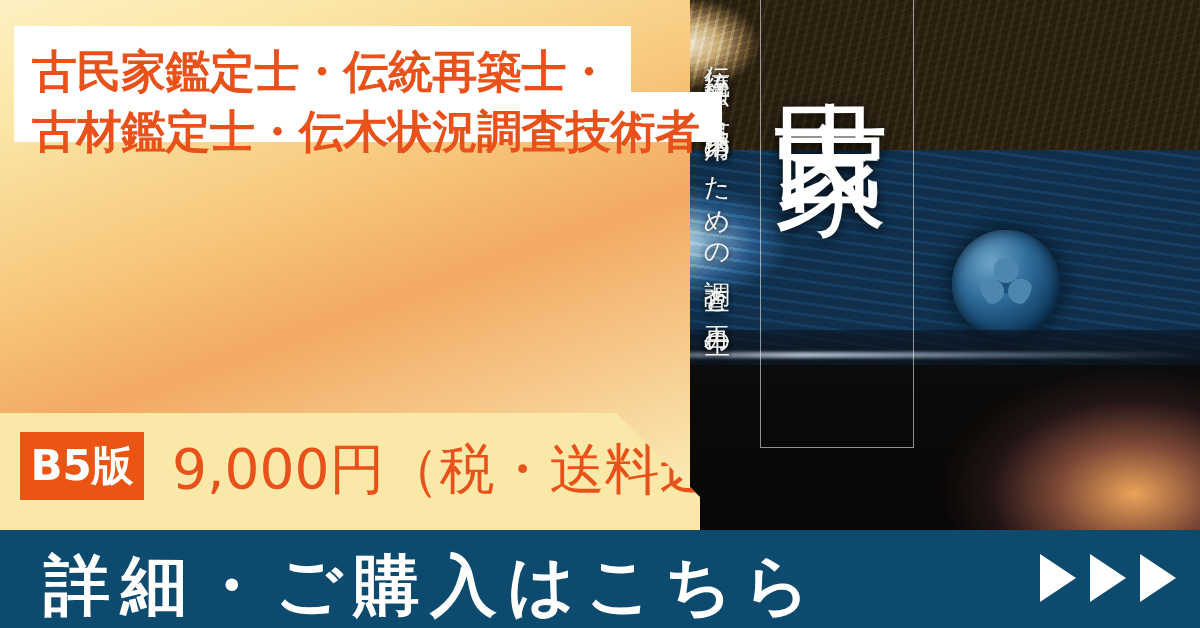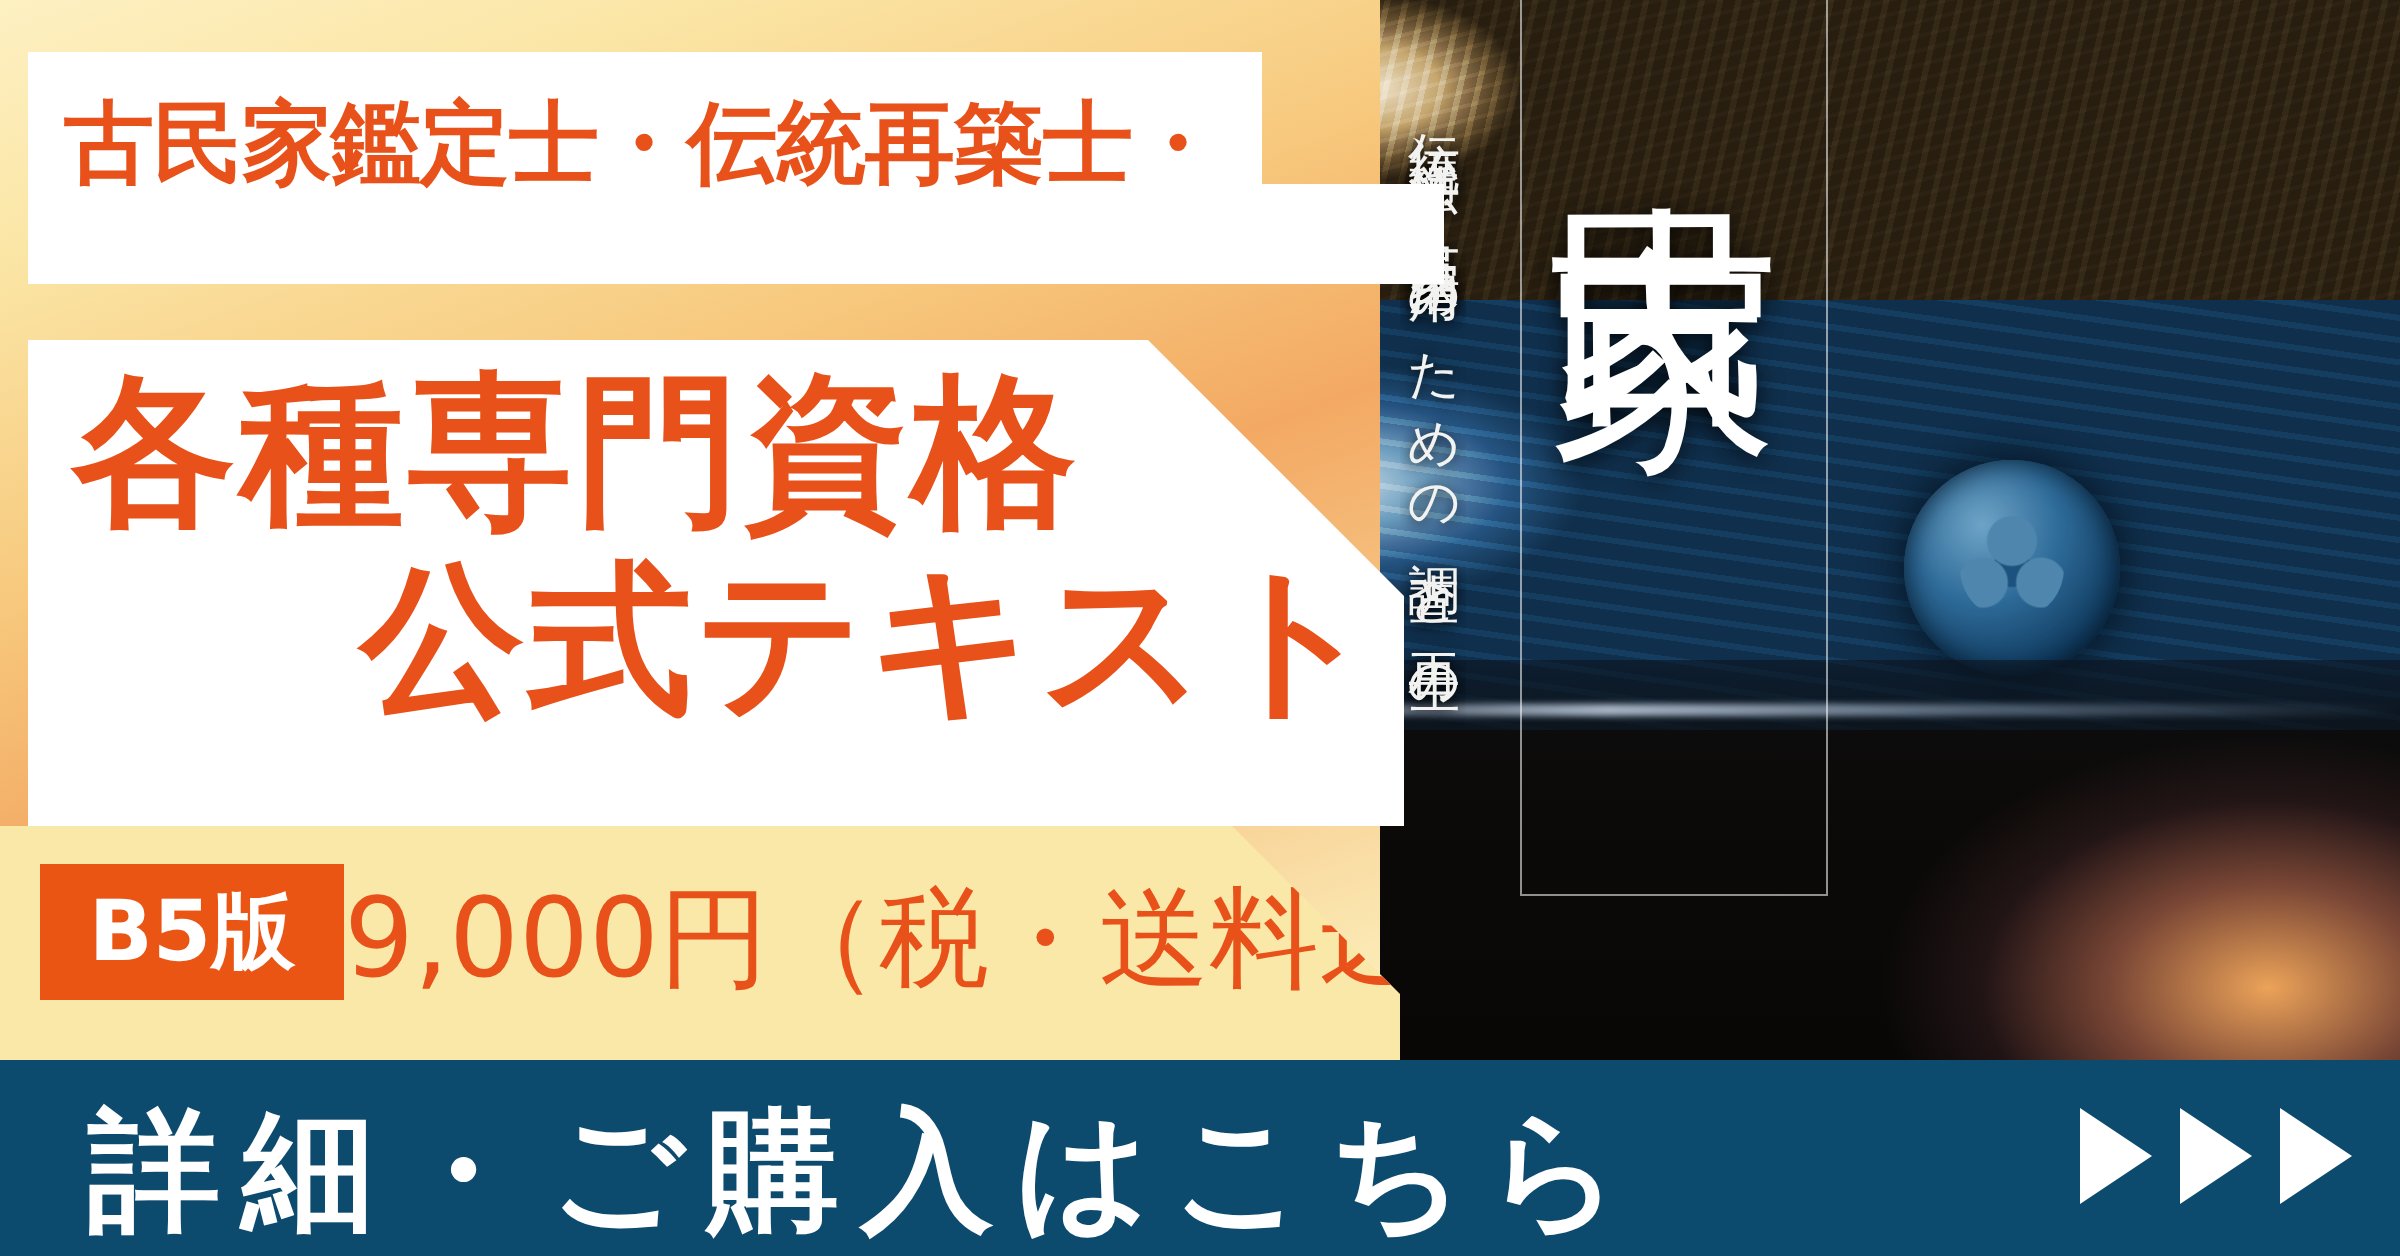--- a/index.html
+++ b/index.html
@@ -193,21 +193,21 @@
   .price-strip{
     position:absolute;
     left:0; top:413px;
     width:700px; height:117px;
     background:#fae8a8;
     clip-path:polygon(0 0, 616px 0, 700px 84px, 700px 117px, 0 117px);
   }
   .badge{
     position:absolute;
     left:20px; top:19px;
-    width:152px; height:68px;
+    width:124px; height:68px;
     background:#ea5514;
     color:#ffffff;
     font-size:42px;
     font-weight:700;
     line-height:68px;
     text-align:center;
     letter-spacing:0;
     font-family:"DejaVu Sans","Liberation Sans",sans-serif;
     box-sizing:border-box;
   }
@@ -270,26 +270,23 @@
   <div class="cover-frame"></div>
 
   <div class="cover-sub">伝統構法、古民家活用のための調査と再生の</div>
 
   <div class="cover-title">古民家</div>
 
   <div class="left-field"></div>
 
   <div class="panel-top">
     <div class="line l1">古民家鑑定士・伝統再築士・</div>
+    <div class="line l2">古材鑑定士・伝木状況調査技術者</div>
   </div>
 
-  <div class="panel-mid">
-    <div class="h1">各種専門資格</div>
-    <div class="h2">公式テキスト</div>
-  </div>
 
   <div class="price-strip">
     <div class="badge">B5版</div>
     <div class="price-text">9,000円（税・送料込）</div>
   </div>
 
   <div class="cta">
     <div class="cta-text">詳細・ご購入はこちら</div>
     <div class="cta-arrows">
       <i></i>

